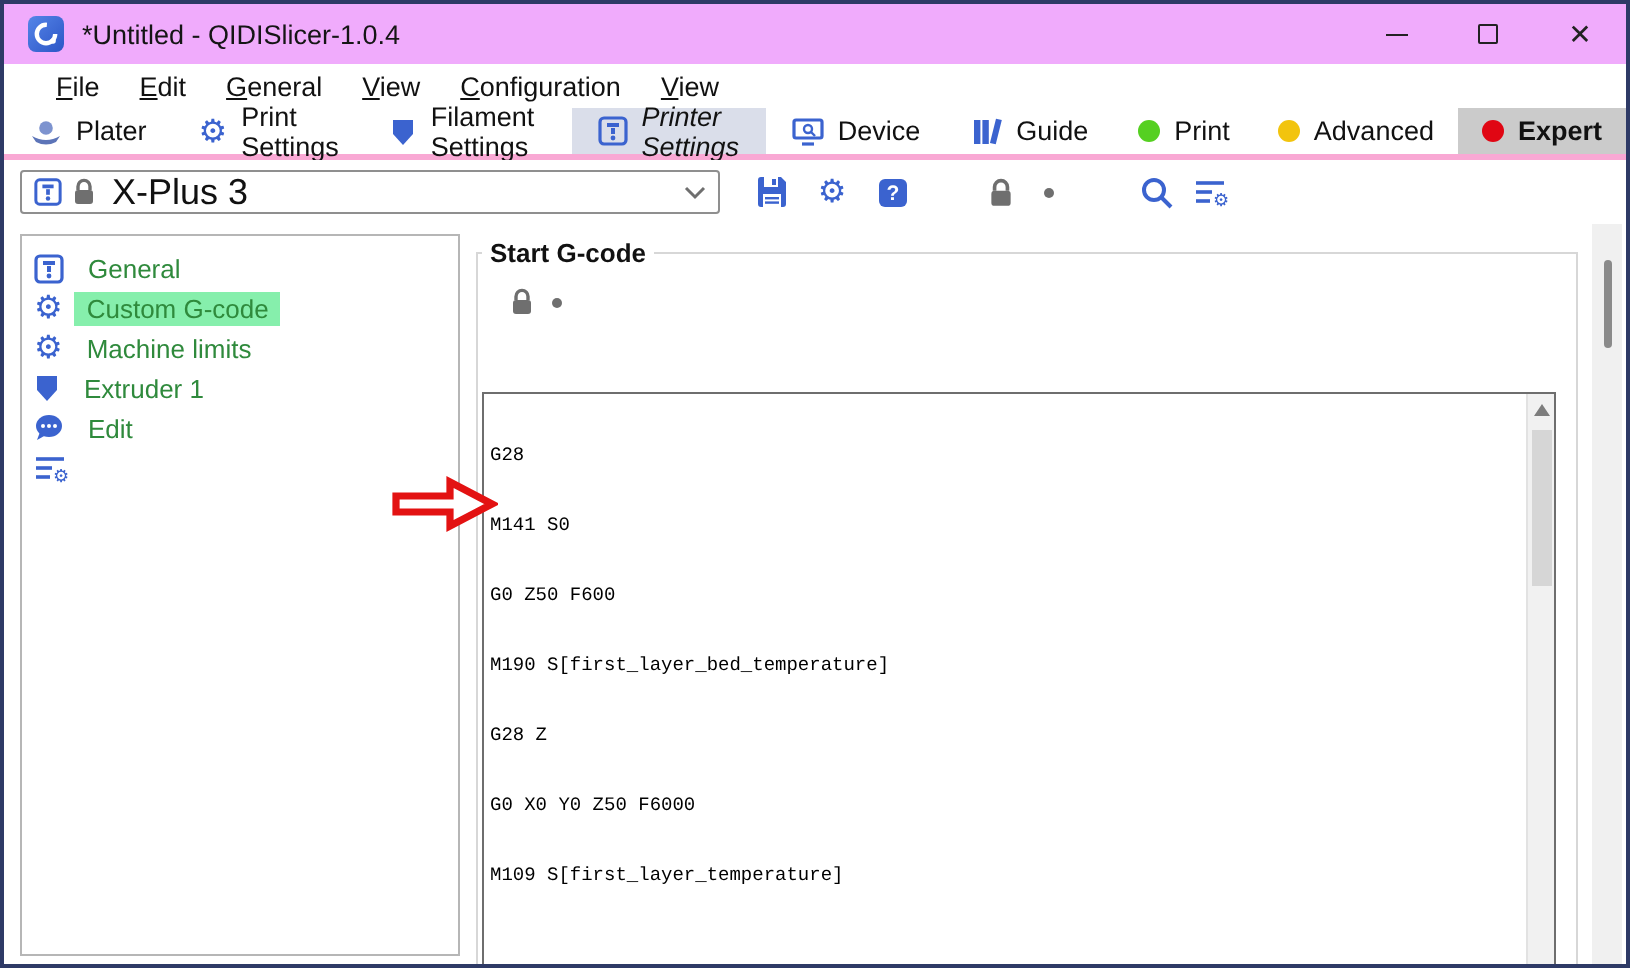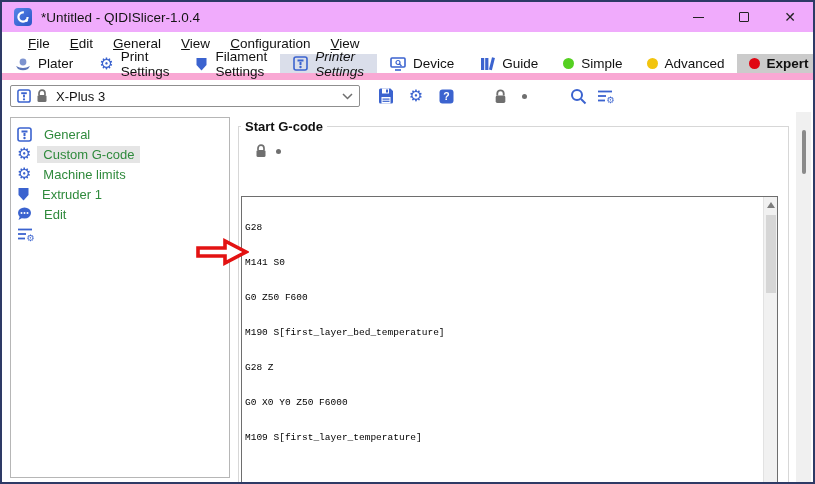--- a/index.html
+++ b/index.html
@@ -23,47 +23,47 @@
   .closeglyph { font-size:14px; line-height:1; }
 
   
   .menubar { position:absolute; left:0; top:30px; width:100%; height:22px;
     background:#fff; display:flex; align-items:center; padding-left:16px; }
   .menu-item { font-size:13.5px; color:#111; padding:2px 10px; display:inline-block; }
   .menu-item::first-letter { text-decoration:underline; }
 
   
   .tabbar { position:absolute; left:0; top:52px; width:100%; height:26px;
-    background:#fff; border-bottom:7px solid #f9a8d4; display:flex; align-items:stretch; }
+    background:#fff; border-bottom:3px solid #f9a8d4; display:flex; align-items:stretch; }
   .tab { display:flex; align-items:center; gap:7px; padding:0 13px; font-size:13.5px; color:#111; }
   .tab.selected { background:#dadeea;font-style:italic; }
   .modes { margin-left:auto; display:flex; align-items:stretch; }
   .mode { display:flex; align-items:center; gap:7px; padding:0 12px; font-size:13.5px; color:#111; }
   .mode.selected { background:#cbcbcb; font-weight:bold; }
   .dot { width:11px; height:11px; border-radius:50%; }
 
   
   .toolbar { position:absolute; left:0; top:78px; width:100%; height:32px; background:#fff;
     display:flex; align-items:center; }
   .combo { margin-left:8px; width:350px; height:22px; border:1px solid #8f8f8f; border-radius:2px;
     background:#fff; display:flex; align-items:center; padding:0 6px; gap:5px; }
-  .combo-text { font-size:13px; color:#111; flex:1 1 auto; margin-left:3px; }
+  .combo-text { font-size:18px; color:#111; flex:1 1 auto; margin-left:3px; }
   .tbicon { display:flex; align-items:center; justify-content:center; width:24px; height:24px; }
   .sp { width:14px; } .spL { width:30px; }
   .gear { color:#3b63cf; font-family:"DejaVu Sans",sans-serif; font-size:16px; line-height:1; }
   .graydot { width:5px; height:5px; border-radius:50%; background:#6f6f6f; }
 
   
   .content { position:absolute; left:0; top:110px; width:100%; height:374px; background:#fff; }
 
   .sidebar { position:absolute; left:8px; top:5px; width:220px; height:361px;
     background:#fff; border:1px solid #b6b6b6; padding-top:6px; }
   .side-item { display:flex; align-items:center; height:20px; padding-left:6px; gap:6px; }
   .side-label { font-size:13px; color:#2f8a3c; padding:1px 6px; }
-  .side-item.selected .side-label { background:#e5e5e5; }
+  .side-item.selected .side-label { background:#86efac; }
 
   fieldset.group { position:absolute; left:236px; top:7px; width:551px; height:372px;
     border:1px solid #d7d7d7; }
   fieldset.group legend { font-size:13px; font-weight:bold; color:#111; padding:0 4px; margin-left:2px; }
   .lockrow { display:flex; align-items:center; gap:9px; margin:9px 0 0 16px; height:16px; }
 
   .gcodebox { position:absolute; left:2px; top:62px; width:537px; height:302px;
     border:1px solid #6e6e6e; background:#fff; overflow:hidden; }
   .gcodelines { position:absolute; left:3px; top:2px; right:16px; bottom:0;
     font-family:"Liberation Mono","DejaVu Sans Mono",monospace; font-size:9.5px;
@@ -168,21 +168,21 @@
             <rect x="1" y="1" width="3.2" height="12" fill="#3b63cf"></rect>
             <rect x="5.2" y="1" width="3.2" height="12" fill="#3b63cf"></rect>
             <rect x="10.5" y="0.5" width="3" height="12.5" fill="#3b63cf" transform="rotate(14 12 6.5)"></rect>
           </svg>
       </span>
       <span>Guide</span>
     </div>
     <div class="modes">
       <div class="mode">
         <span class="dot" style="background:#55d021"></span>
-        <span>Simple</span>
+        <span>Print</span>
       </div>
       <div class="mode">
         <span class="dot" style="background:#f2c40e"></span>
         <span>Advanced</span>
       </div>
       <div class="mode selected">
         <span class="dot" style="background:#e00613"></span>
         <span>Expert</span>
       </div>
     </div>

